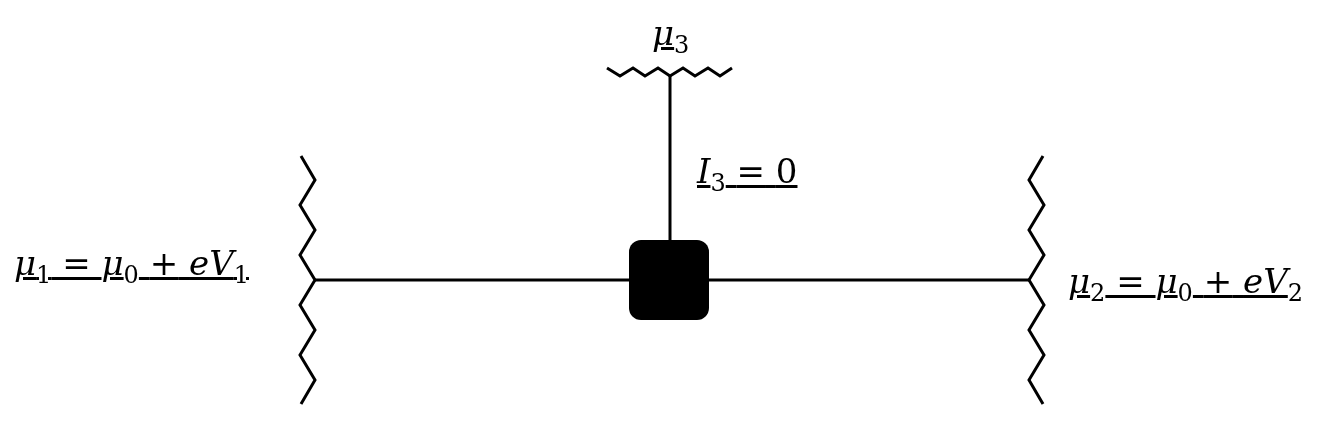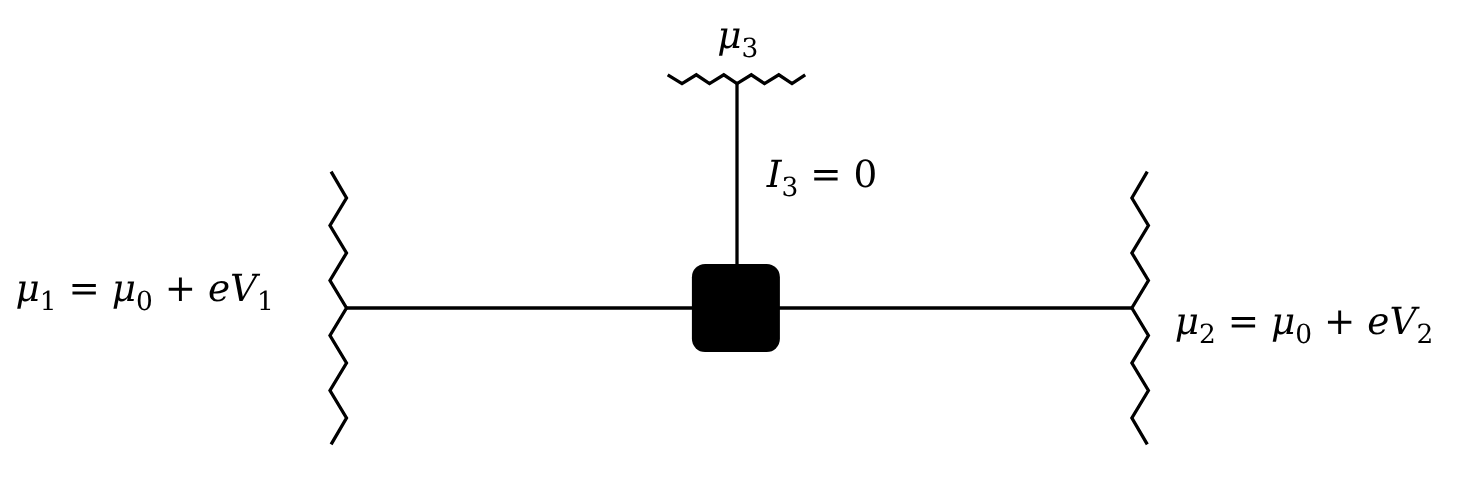--- a/index.html
+++ b/index.html
@@ -5,20 +5,21 @@
   html, body { margin: 0; padding: 0; background: #ffffff; }
   body { width: 1333px; height: 436px; position: relative; overflow: hidden; }
   svg.diagram { position: absolute; left: 0; top: 0; }
   .math {
     position: absolute;
     font-family: "DejaVu Serif", "Liberation Serif", serif;
     font-size: 34px;
     color: #000;
     white-space: nowrap;
     line-height: 1;
+    text-decoration: underline;
   }
   .math i { font-style: italic; }
   .math sub { font-size: 24px; vertical-align: -8px; font-style: normal; }
 </style>
 </head>
 <body>
 
 <svg class="diagram" width="1333" height="436" viewBox="0 0 1333 436" xmlns="http://www.w3.org/2000/svg">
 
   <polyline points="301,156 315,180 300,205 315,230 300,255 315,280 300,305 315,330 300,355 315,380 301,404" fill="none" stroke="#000" stroke-width="3" stroke-linejoin="miter"></polyline>
@@ -35,29 +36,29 @@
 </svg>
 
 <div class="math" style="left:14px; top:246px;">
   <i>μ</i><sub>1</sub>
   =
   <i>μ</i><sub>0</sub>
   <span>+</span>
   <i>eV</i><sub>1</sub>
 </div>
 
-<div class="math" style="left:1068px; top:276px;">
+<div class="math" style="left:1068px; top:264px;">
   <i>μ</i><sub>2</sub>
   =
   <i>μ</i><sub>0</sub>
   <span>+</span>
   <i>eV</i><sub>2</sub>
 </div>
 
 <div class="math" style="left:652px; top:16px;">
   <i>μ</i><sub>3</sub>
 </div>
 
-<div class="math" style="left:697px; top:142px;">
+<div class="math" style="left:697px; top:154px;">
   <i>I</i><sub>3</sub>
   <span>=</span>
   <span>0</span>
 </div>
 
 </body></html>

